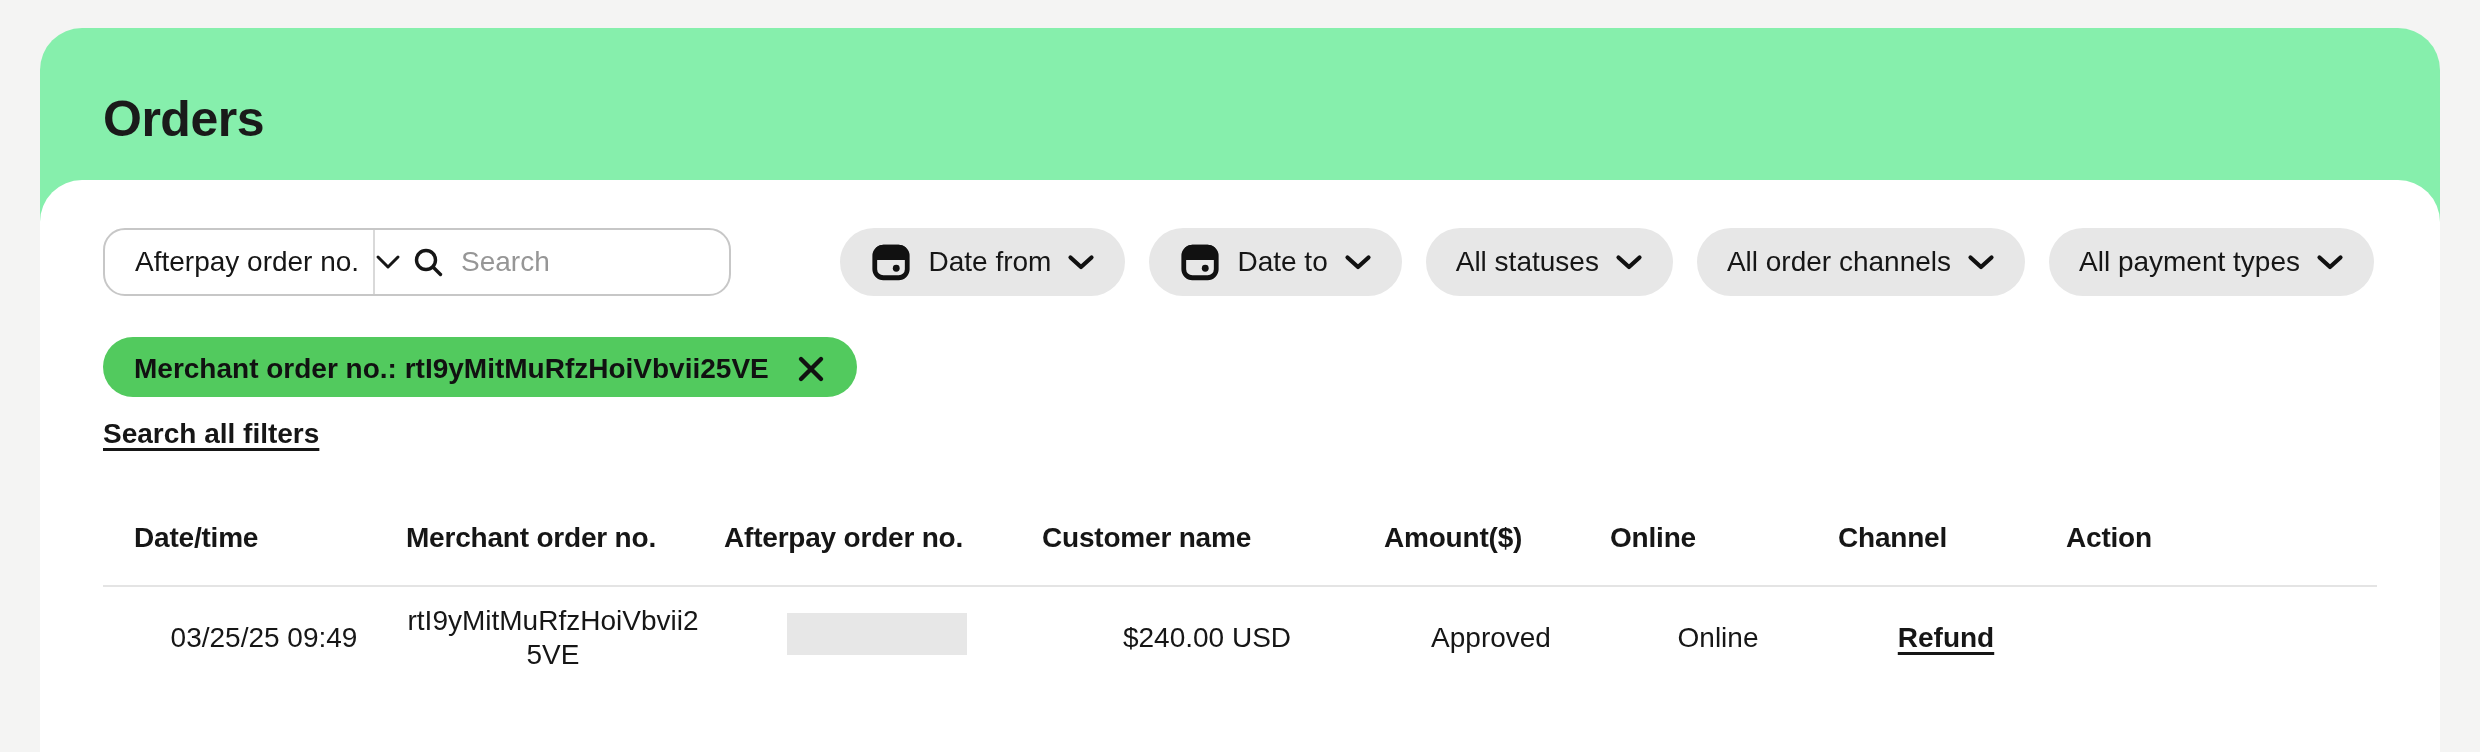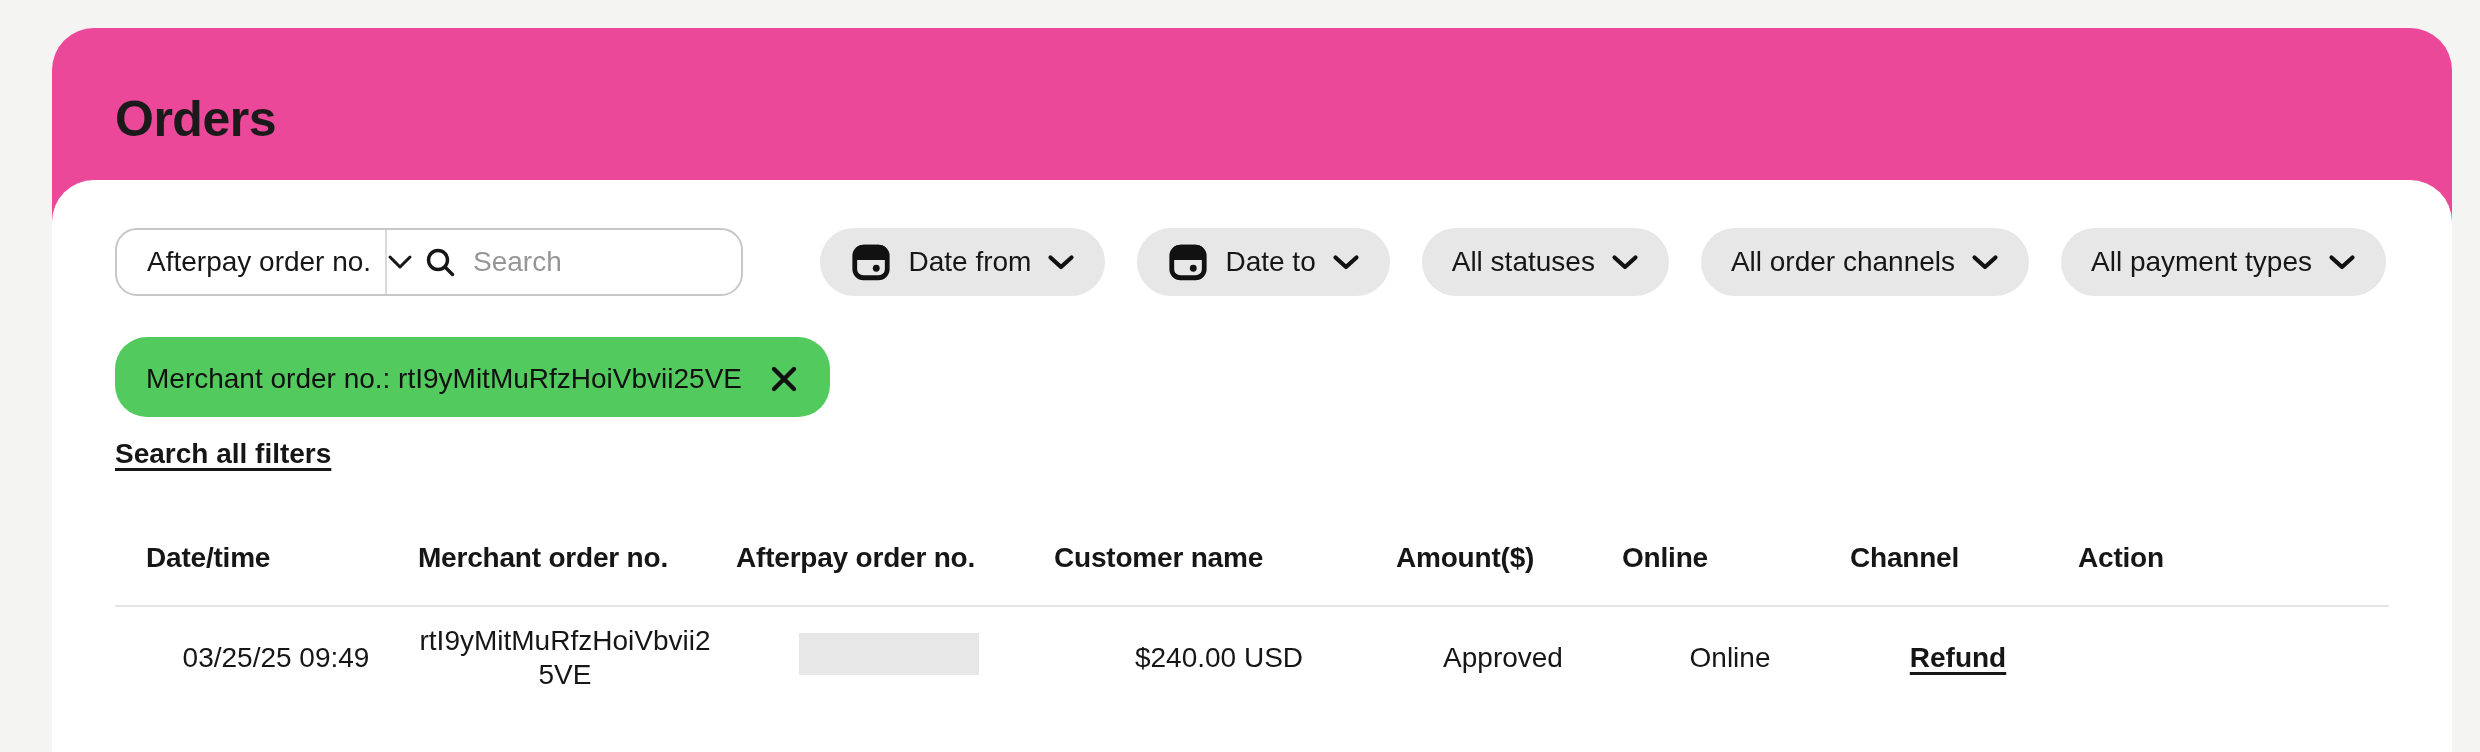--- a/index.html
+++ b/index.html
@@ -8,23 +8,23 @@
     background: #f4f4f3;
     font-family: "Liberation Sans", "DejaVu Sans", sans-serif;
     color: #161616;
     overflow: hidden;
   }
   .canvas { position: relative; width: 2480px; height: 752px; }
 
   
   .card {
     position: absolute;
-    left: 52px; top: 28px;
+    left: 40px; top: 28px;
     width: 2400px; height: 724px;
-    background: #ec4899;
+    background: #86efac;
     border-radius: 42px 42px 0 0;
   }
   .card-header { position: relative; height: 152px; }
   .page-title {
     position: absolute;
     left: 63px; top: 62px;
     font-size: 50px;
     font-weight: 700;
     letter-spacing: -0.5px;
     color: #1a1a1a;
@@ -55,35 +55,35 @@
   }
   .search-category .label { font-size: 28px; white-space: nowrap; }
   .search-box { display: flex; align-items: center; gap: 16px; padding-left: 36px; flex: 1; }
   .search-box input {
     border: none; outline: none; flex: 1;
     font-size: 28px; font-family: inherit;
     color: #161616; min-width: 0; background: transparent;
   }
   .search-box input::placeholder { color: #969696; }
 
-  .pill-group { margin-left: auto; display: flex; gap: 32px; padding-right: 3px; }
+  .pill-group { margin-left: auto; display: flex; gap: 24px; padding-right: 3px; }
   .pill {
     display: flex; align-items: center; gap: 16px;
     height: 68px; padding: 0 30px;
     background: #e7e7e7; border-radius: 34px;
     cursor: pointer; white-space: nowrap;
   }
   .pill .label { font-size: 28px; }
 
   
   .chip-row { margin-top: 41px; }
   .chip {
     display: inline-flex; align-items: center; gap: 26px;
-    height: 80px; padding: 4px 30px 0 31px;
-    background: #52ca5e; border-radius: 32px;
+    height: 60px; padding: 4px 30px 0 31px;
+    background: #52ca5e; border-radius: 32px; font-weight: bold;
   }
   .chip .label { font-size: 28px; color: #111; white-space: nowrap; }
   .chip .close { display: flex; cursor: pointer; }
 
   .clear-row { margin-top: 21px; }
   .clear-link {
     font-size: 28px; font-weight: 700;
     color: #161616; text-decoration: underline;
     text-underline-offset: 5px; text-decoration-thickness: 2.5px;
     cursor: pointer;

